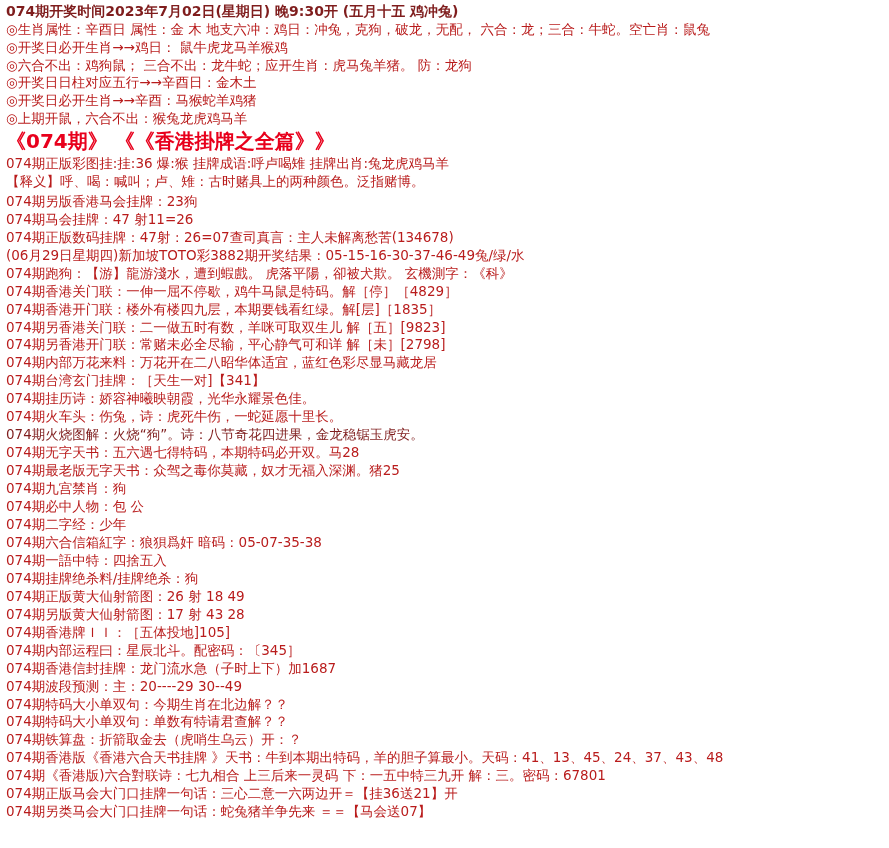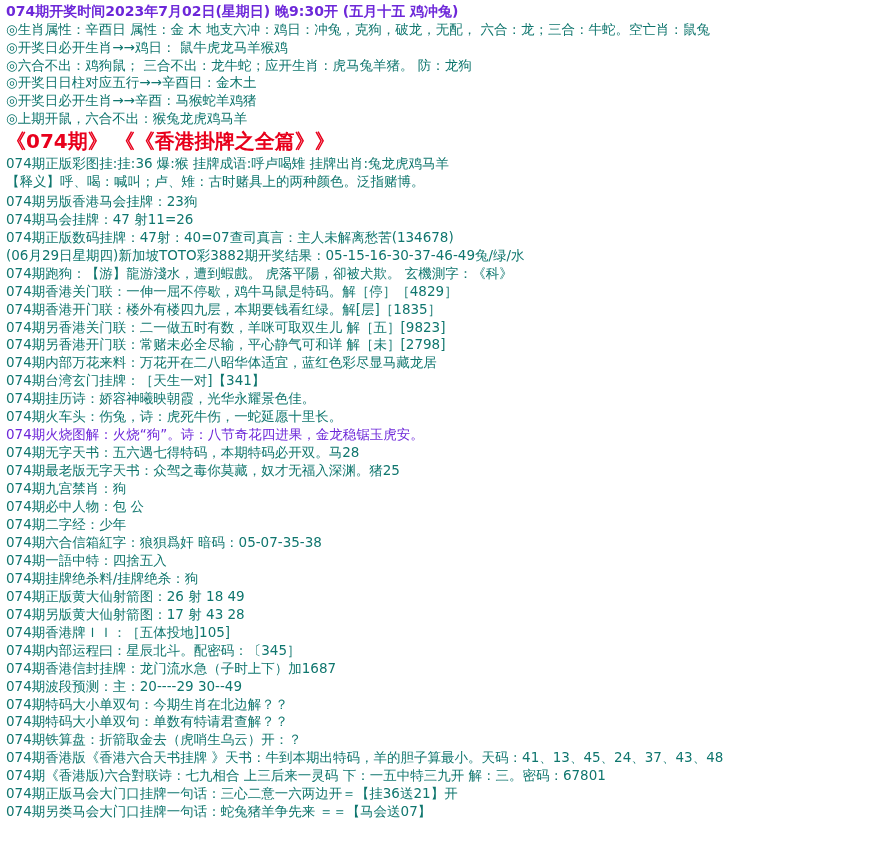--- a/index.html
+++ b/index.html
@@ -19,22 +19,22 @@
     width: 889px;
     box-sizing: border-box;
     padding: 2px 4px 0 6px;
   }
   .line {
     white-space: nowrap;
     line-height: 1.33;
     padding: 0;
     margin: 0;
   }
-  .red { color: #6d28d9; }
-  .black { color: #0f766e; }
+  .red { color: #7f1d1d; }
+  .black { color: #b91c1c; }
   .hdr {
     font-weight: bold;
     font-size: 14px;
     letter-spacing: 0;
   }
   .sect {
     font-weight: bold;
     font-size: 20px;
     color: #e8001c;
   }
@@ -77,21 +77,21 @@
     <span>《074期》</span>
     <span>《《香港掛牌之全篇》》</span>
   </div>
 
   <div>
     <div class="line black"><span>074期正版彩图挂:</span><span>挂:36  爆:猴  挂牌成语:呼卢喝雉  挂牌出肖:兔龙虎鸡马羊</span></div>
     <div class="line black"><span>【释义】</span><span>呼、喝：喊叫；卢、雉：古时赌具上的两种颜色。泛指赌博。</span></div>
     <div class="sp2"></div>
     <div class="line black"><span>074期另版香港马会挂牌：</span><span>23狗</span></div>
     <div class="line black"><span>074期马会挂牌：</span><span>47  射11=26</span></div>
-    <div class="line black"><span>074期正版数码挂牌：</span><span>47射：40=07查司真言：主人未解离愁苦(134678)</span></div>
+    <div class="line black"><span>074期正版数码挂牌：</span><span>47射：26=07查司真言：主人未解离愁苦(134678)</span></div>
     <div class="line black"><span>(06月29日星期四)</span><span>新加坡TOTO彩3882期开奖结果：05-15-16-30-37-46-49兔/绿/水</span></div>
     <div class="line black"><span>074期跑狗：</span><span>【游】龍游淺水，遭到蝦戲。   虎落平陽，卻被犬欺。 玄機測字：《科》</span></div>
     <div class="line black"><span>074期香港关门联：</span><span>一伸一屈不停歇，鸡牛马鼠是特码。解［停］［4829］</span></div>
     <div class="line black"><span>074期香港开门联：</span><span>楼外有楼四九层，本期要钱看红绿。解[层]［1835］</span></div>
     <div class="line black"><span>074期另香港关门联：</span><span>二一做五时有数，羊咪可取双生儿  解［五］[9823]</span></div>
     <div class="line black"><span>074期另香港开门联：</span><span>常赌未必全尽输，平心静气可和详  解［未］[2798]</span></div>
     <div class="line black"><span>074期内部万花来料：</span><span>万花开在二八昭华体适宜，蓝红色彩尽显马藏龙居</span></div>
     <div class="line black"><span>074期台湾玄门挂牌：</span><span>［天生一对]【341】</span></div>
     <div class="line black"><span>074期挂历诗：</span><span>娇容神曦映朝霞，光华永耀景色佳。</span></div>
     <div class="line black"><span>074期火车头：</span><span>伤兔，诗：虎死牛伤，一蛇延愿十里长。</span></div>

